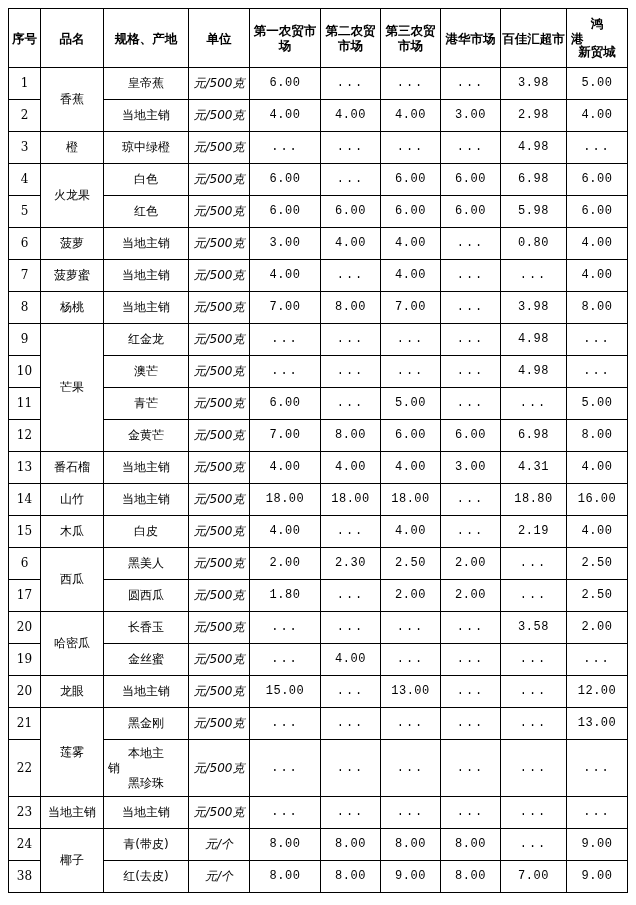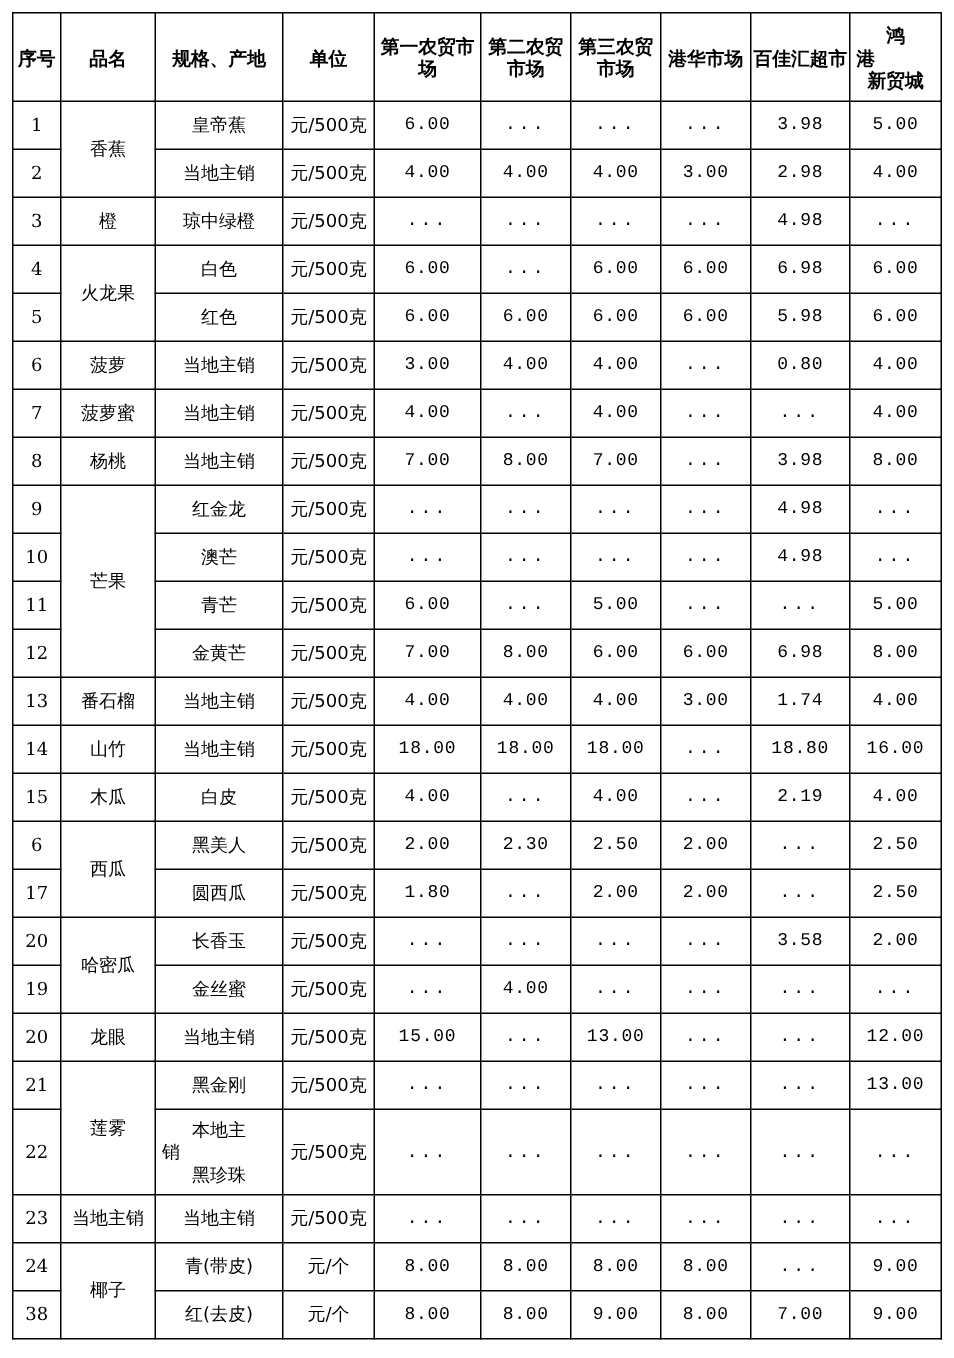--- a/index.html
+++ b/index.html
@@ -17,26 +17,26 @@
     line-height: 15px;
     text-align: center;
     vertical-align: middle;
     overflow: hidden;
   }
   table.price th { font-weight: bold; height: 58px; font-size: 12.5px; }
   table.price td { height: 31px; }
   td.num { font-family: "DejaVu Serif", "Liberation Serif", serif; font-size: 12px; }
   td.val { font-family: "Liberation Mono", "DejaVu Sans Mono", monospace; font-size: 13px; text-align: left; padding-left: 6px; letter-spacing: 0.5px; }
   td.val.dots { text-align: center; padding-left: 0; letter-spacing: 2px; }
-  td.unit { font-size: 12px; }
+  td.unit { font-size: 12px; font-style: italic; }
   th.hk { line-height: 16px; }
   th.hk span { display: block; }
   th.hk .l1 { text-align: center; }
   th.hk .l2 { text-align: left; padding-left: 4px; }
-  th.hk .l3 { text-align: center; }
+  th.hk .l3 { text-align: center; font-family: Liberation Mono, monospace; }
   td.spec-multi { line-height: 16px; }
   td.spec-multi span { display: block; }
   td.spec-multi .a { text-align: center; }
   td.spec-multi .b { text-align: left; padding-left: 4px; }
   tr.tall td { height: 56px; }
 </style>
 </head>
 <body>
 
 <table class="price">
@@ -212,21 +212,21 @@
       </tr>
       <tr>
         <td class="num">13</td>
         <td rowspan="1">番石榴</td>
         <td>当地主销</td>
         <td class="unit">元/500克</td>
         <td class="val">4.00</td>
         <td class="val">4.00</td>
         <td class="val">4.00</td>
         <td class="val">3.00</td>
-        <td class="val">1.74</td>
+        <td class="val">4.31</td>
         <td class="val">4.00</td>
       </tr>
       <tr>
         <td class="num">14</td>
         <td rowspan="1">山竹</td>
         <td>当地主销</td>
         <td class="unit">元/500克</td>
         <td class="val">18.00</td>
         <td class="val">18.00</td>
         <td class="val">18.00</td>

